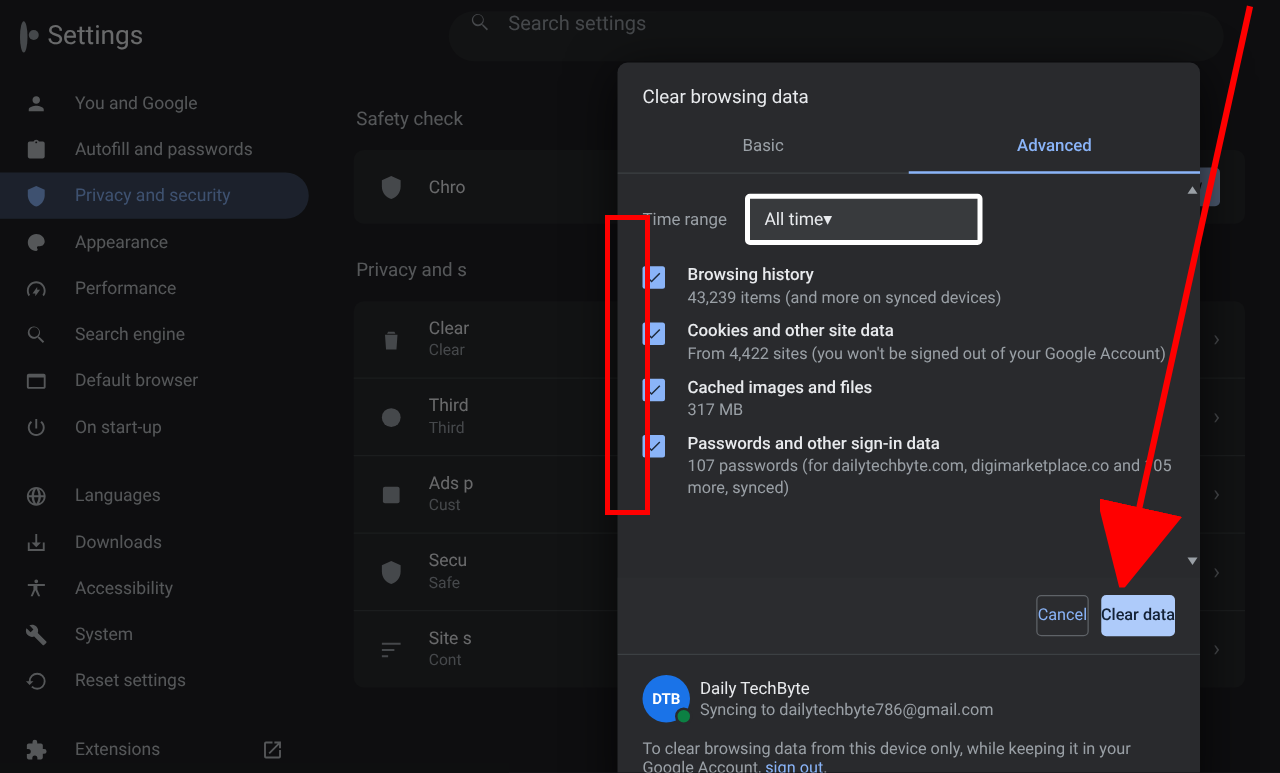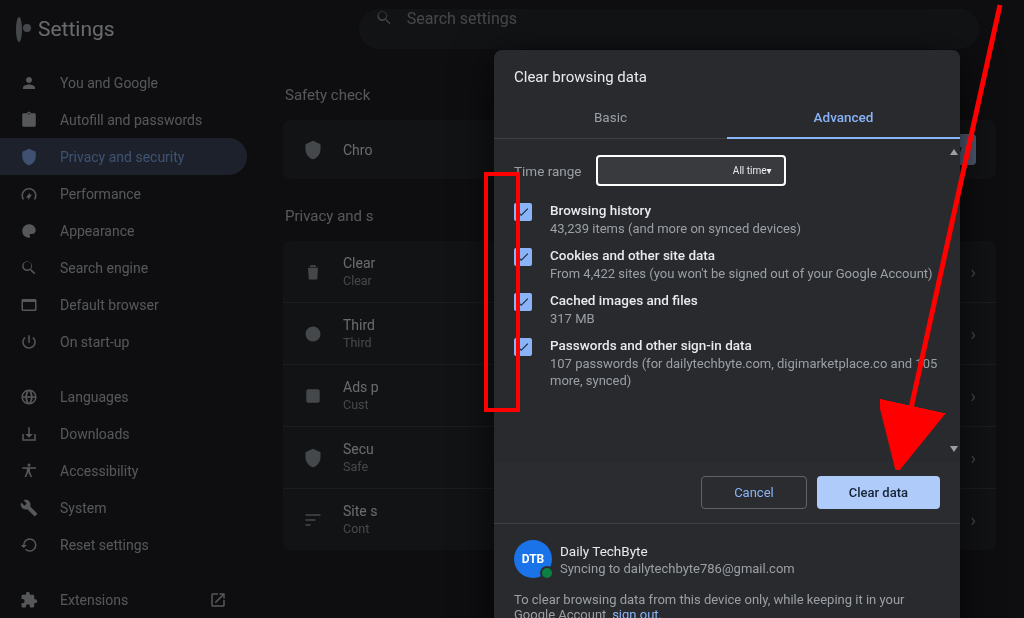--- a/index.html
+++ b/index.html
@@ -58,33 +58,33 @@
   .dialog{position:absolute;left:494px;top:50px;width:466px;height:592px;background:var(--surface);border-radius:8px;box-shadow:0 8px 40px rgba(0,0,0,.7);z-index:10;display:flex;flex-direction:column;overflow:hidden}
   .dlg-title{padding:18px 20px 6px 20px;font-size:15px;color:var(--text)}
   .tabs{display:flex;border-bottom:1px solid var(--divider);margin-top:4px}
   .tab{flex:1;text-align:center;padding:13px 0;font-size:13.5px;color:var(--text-dim);cursor:pointer;position:relative}
   .tab.active{color:var(--accent);font-weight:500}
   .tab.active::after{content:"";position:absolute;left:0;right:0;bottom:-1px;height:2.5px;background:var(--accent)}
   .dlg-body{flex:1;overflow:hidden;position:relative;display:flex}
   .scroll{flex:1;overflow-y:auto;padding:2px 8px 8px 14px}
   .tr-row{display:flex;align-items:center;gap:14px;padding:14px 6px}
   .tr-label{font-size:13.5px;color:var(--text-dim)}
-  .dropdown{display:flex;align-items:center;justify-content:flex-end;background:var(--surface-2);border:2px solid #ffffff;border-radius:4px;padding:8px 12px;width:190px;font-size:10px;color:var(--text);cursor:pointer}
+  .dropdown{display:flex;align-items:center;justify-content:flex-start;background:var(--surface-2);border:4px solid #ffffff;border-radius:4px;padding:8px 12px;width:190px;font-size:14px;color:var(--text);cursor:pointer}
   .items{display:flex;flex-direction:column;gap:9px;padding:2px 6px 8px 6px}
   .item{display:flex;gap:18px;align-items:flex-start}
   .chk{width:18px;height:18px;border-radius:2px;background:var(--accent);display:flex;align-items:center;justify-content:center;flex-shrink:0;margin-top:1px;cursor:pointer}
   .chk svg{width:14px;height:14px;fill:#1e2a3a}
   .it-ttl{font-size:13.5px;color:var(--text);font-weight:500}
   .it-sub{font-size:13px;color:var(--text-dim);margin-top:3px;line-height:1.3}
   .sb-track{position:absolute;right:0;top:8px;bottom:8px;width:12px}
   .sb-arrow{width:0;height:0;border-left:4px solid transparent;border-right:4px solid transparent;position:absolute;left:2px}
   .sb-arrow.up{top:2px;border-bottom:6px solid #9aa0a6}
   .sb-arrow.down{bottom:2px;border-top:6px solid #9aa0a6}
   .dlg-actions{display:flex;justify-content:flex-end;gap:10px;padding:14px 20px;border-top:none;background:#2b2c2f}
-  .btn{border-radius:4px;padding:8px 32px;font-size:13px;cursor:pointer}
+  .btn{border-radius:4px;padding:8px 0;font-size:13px;cursor:pointer}
   .btn-outline{background:transparent;border:1px solid #5f6368;color:var(--accent)}
   .btn-primary{background:var(--accent-button);color:#142236;border:none;font-weight:500}
   .dlg-footer{padding:16px 20px 20px 20px;font-size:13px;color:var(--text-dim);border-top:1px solid var(--divider);display:flex;flex-direction:column;gap:14px}
   .acct{display:flex;gap:8px;align-items:center}
   .avatar{width:38px;height:38px;border-radius:50%;background:#1a73e8;position:relative;display:flex;align-items:center;justify-content:center;font-size:12px;font-weight:700;color:#fff}
   .avatar .badge{position:absolute;right:-2px;bottom:-2px;width:14px;height:14px;border-radius:50%;background:var(--green);border:2px solid var(--surface)}
   .signout{color:var(--accent);text-decoration:underline;cursor:pointer}
 
   
   .ann-box{position:absolute;border:4px solid var(--red);z-index:20;pointer-events:none}
@@ -124,29 +124,29 @@
       <span>Autofill and passwords</span>
     </div>
     <div class="side-item active">
       <svg viewBox="0 0 24 24">
           <path d="M12 1L3 5v6c0 5.55 3.84 10.74 9 12 5.16-1.26 9-6.45 9-12V5l-9-4z"></path>
         </svg>
       <span>Privacy and security</span>
     </div>
     <div class="side-item">
       <svg viewBox="0 0 24 24">
+          <path d="M12 3C7.03 3 3 7.03 3 12s4.03 9 9 9c.83 0 1.5-.67 1.5-1.5 0-.39-.15-.74-.39-1.01-.23-.26-.38-.61-.38-.99 0-.83.67-1.5 1.5-1.5H16c2.76 0 5-2.24 5-5 0-4.42-4.03-8-9-8z"></path>
+        </svg>
+      <span>Appearance</span>
+    </div>
+    <div class="side-item">
+      <svg viewBox="0 0 24 24">
           <path d="M12 4C6.48 4 2 8.48 2 14c0 2.21.72 4.25 1.94 5.9l1.43-1.43C4.51 17.18 4 15.65 4 14c0-4.42 3.58-8 8-8s8 3.58 8 8c0 1.65-.51 3.18-1.37 4.47l1.43 1.43C21.28 18.25 22 16.21 22 14c0-5.52-4.48-10-10-10zm1 6l-5 7h3v3l5-7h-3V10z"></path>
         </svg>
       <span>Performance</span>
-    </div>
-    <div class="side-item">
-      <svg viewBox="0 0 24 24">
-          <path d="M12 3C7.03 3 3 7.03 3 12s4.03 9 9 9c.83 0 1.5-.67 1.5-1.5 0-.39-.15-.74-.39-1.01-.23-.26-.38-.61-.38-.99 0-.83.67-1.5 1.5-1.5H16c2.76 0 5-2.24 5-5 0-4.42-4.03-8-9-8z"></path>
-        </svg>
-      <span>Appearance</span>
     </div>
     <div class="side-item">
       <svg viewBox="0 0 24 24">
           <path d="M15.5 14h-.79l-.28-.27a6.5 6.5 0 10-.7.7l.27.28v.79l5 4.99L20.49 19zM9.9 14A5.1 5.1 0 119.9 3.8 5.1 5.1 0 019.9 14z"></path>
         </svg>
       <span>Search engine</span>
     </div>
     <div class="side-item">
       <svg viewBox="0 0 24 24">
           <path d="M20 4H4c-1.1 0-2 .9-2 2v12c0 1.1.9 2 2 2h16c1.1 0 2-.9 2-2V6c0-1.1-.9-2-2-2zM4 8h16v10H4V8z"></path>

